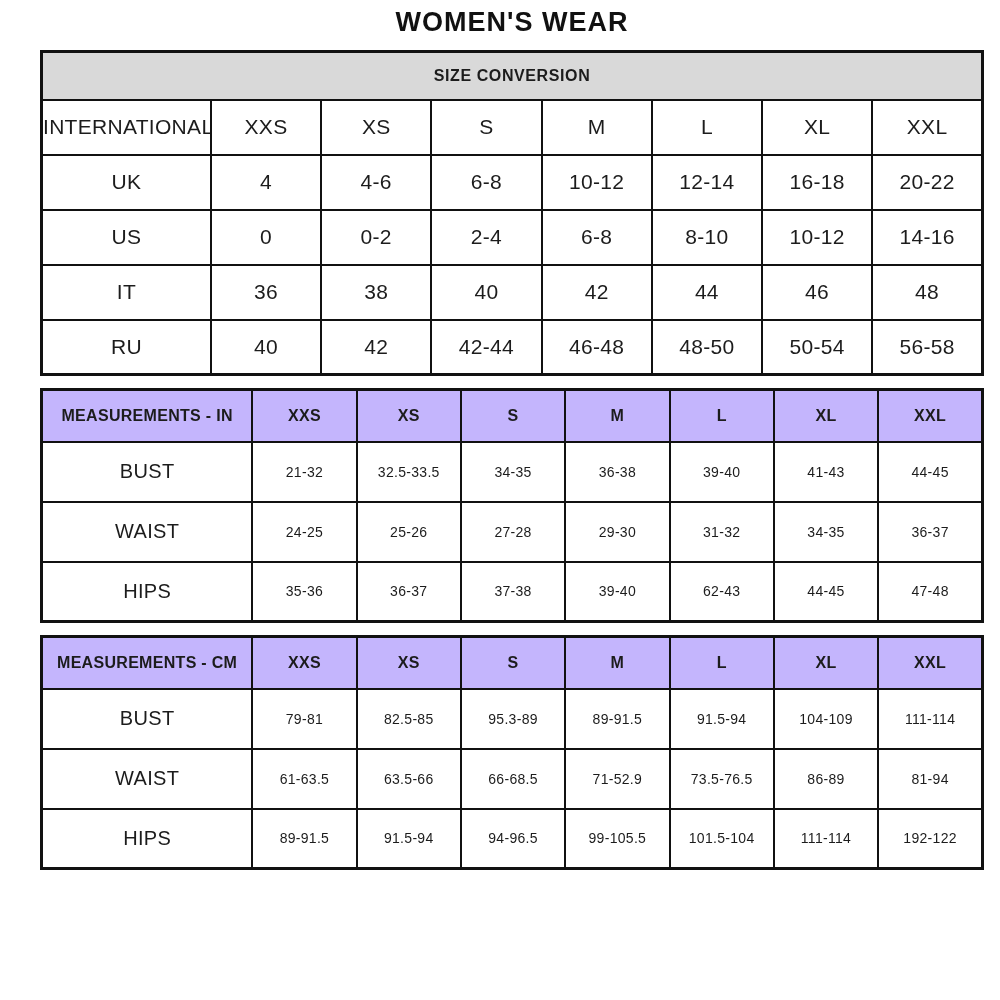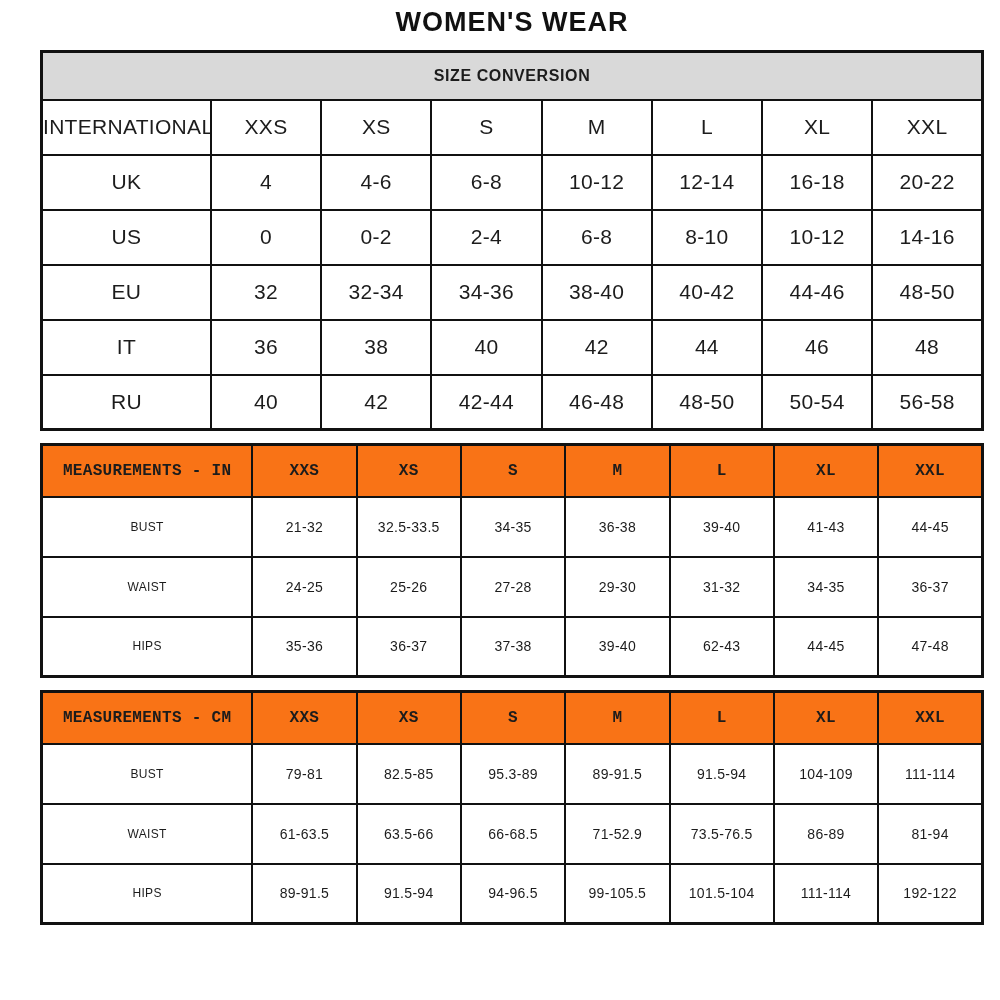--- a/index.html
+++ b/index.html
@@ -39,28 +39,27 @@
   .sc-table td { font-size: 21px; height: 55px; }
   .sc-table .table-title-cell {
     background: #d9d9d9;
     font-weight: 700;
     font-size: 16px;
     letter-spacing: 0.6px;
     height: 48px;
   }
   
   .m-table thead td {
-    background: #f97316;
+    background: #c4b5fd;
     font-weight: 700;
     font-size: 16px;
     height: 52px;
-    font-family: Liberation Mono, monospace;
   }
   .m-table tbody td { font-size: 14px; height: 60px; }
-  .m-table tbody td.row-label { font-size: 12px; }
+  .m-table tbody td.row-label { font-size: 20px; }
 </style>
 </head>
 <body>
 
 <div class="sheet">
 
   <div class="page-title">WOMEN'S WEAR</div>
 
   <table class="sc-table">
     <colgroup>
@@ -103,30 +102,20 @@
           <td class="row-label">US</td>
           <td>0</td>
           <td>0-2</td>
           <td>2-4</td>
           <td>6-8</td>
           <td>8-10</td>
           <td>10-12</td>
           <td>14-16</td>
         </tr>
         <tr>
-          <td class="row-label">EU</td>
-          <td>32</td>
-          <td>32-34</td>
-          <td>34-36</td>
-          <td>38-40</td>
-          <td>40-42</td>
-          <td>44-46</td>
-          <td>48-50</td>
-        </tr>
-        <tr>
           <td class="row-label">IT</td>
           <td>36</td>
           <td>38</td>
           <td>40</td>
           <td>42</td>
           <td>44</td>
           <td>46</td>
           <td>48</td>
         </tr>
         <tr>

